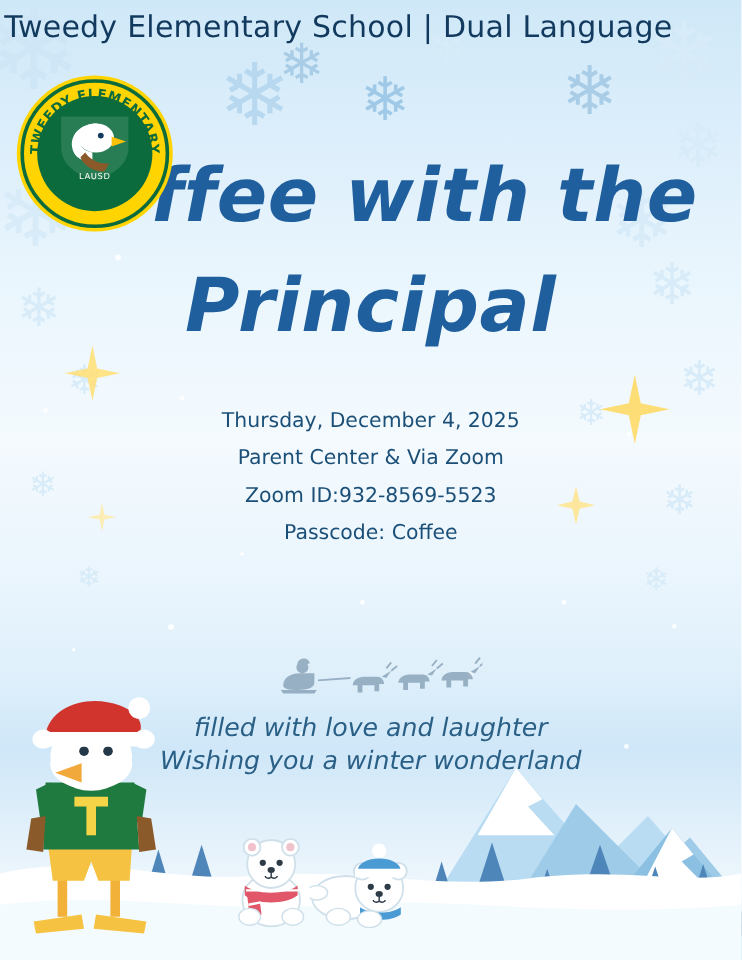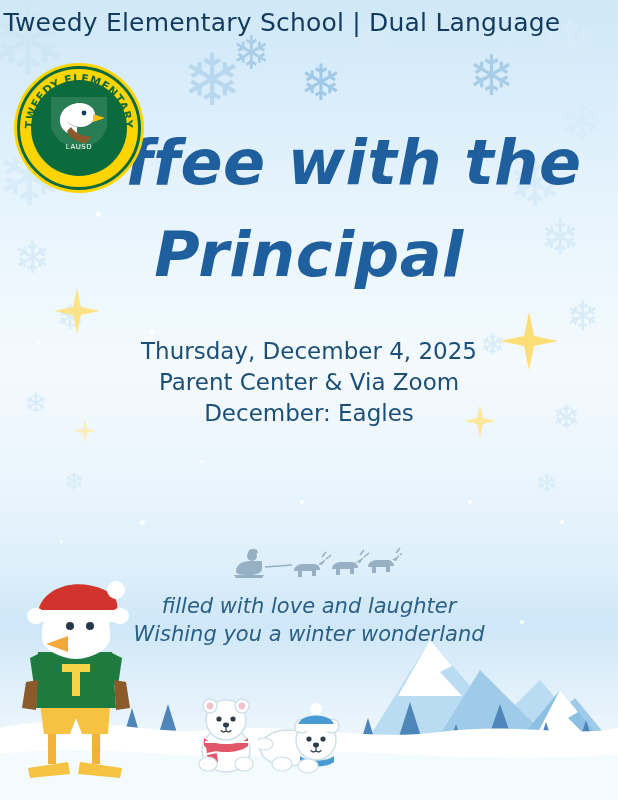--- a/index.html
+++ b/index.html
@@ -140,21 +140,21 @@
 
   
   .details {
     position: absolute;
     left: 0;
     top: 336px;
     width: 618px;
     text-align: center;
     color: #1b4f77;
     font-family: "DejaVu Sans", sans-serif;
-    font-size: 23px;
+    font-size: 17px;
     line-height: 31px;
     z-index: 6;
   }
   .details div { white-space: nowrap; }
 
   
   .wish {
     position: absolute;
     left: 0;
     top: 592px;
@@ -288,21 +288,22 @@
     </svg>
     <div class="logo-lausd">LAUSD</div>
   </div>
 
   <div class="title line1">Coffee with the</div>
   <div class="title line2">Principal</div>
 
   <div class="details">
     <div>Thursday, December 4, 2025</div>
     <div>Parent Center &amp; Via Zoom</div>
-    <div>December: Eagles</div>
+    <div>Zoom ID:932-8569-5523</div>
+    <div>Passcode: Coffee</div>
   </div>
 
   <svg class="santa-sleigh" viewBox="0 0 170 40">
     <g fill="#5f7d96">
       <path d="M4 26 C4 20 10 16 18 16 L30 16 L30 24 C30 28 24 30 16 30 C8 30 4 29 4 26 Z"></path>
       <path d="M2 30 L32 30 L30 33 L4 33 Z"></path>
       <circle cx="20" cy="11" r="5"></circle>
       <path d="M16 7 C18 2 26 3 26 8 L16 10 Z"></path>
       <path d="M33 22 L60 20" stroke="#5f7d96" stroke-width="1.5"></path>
 

